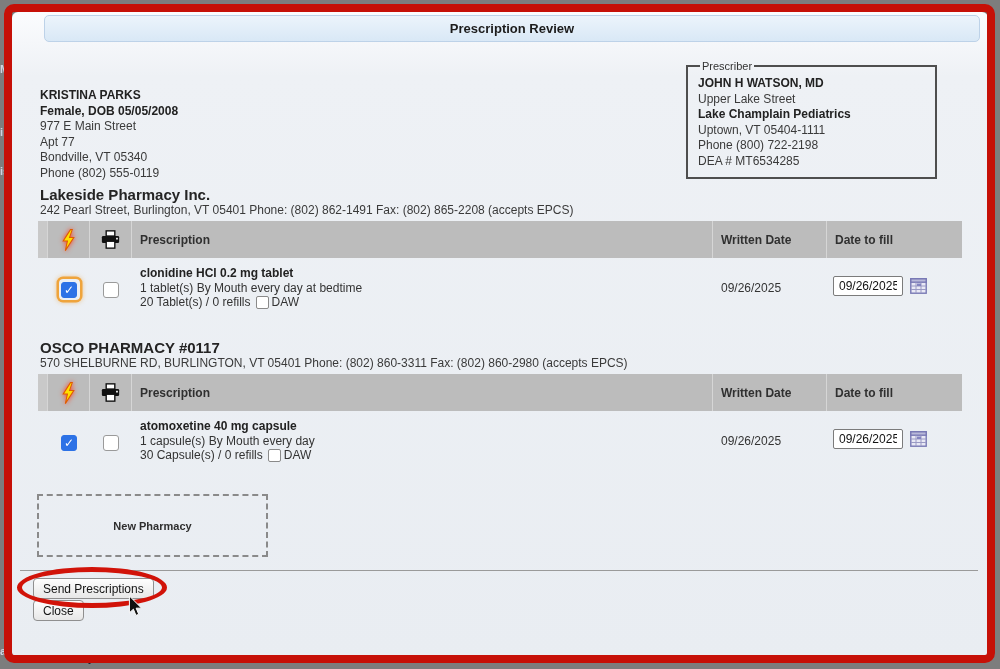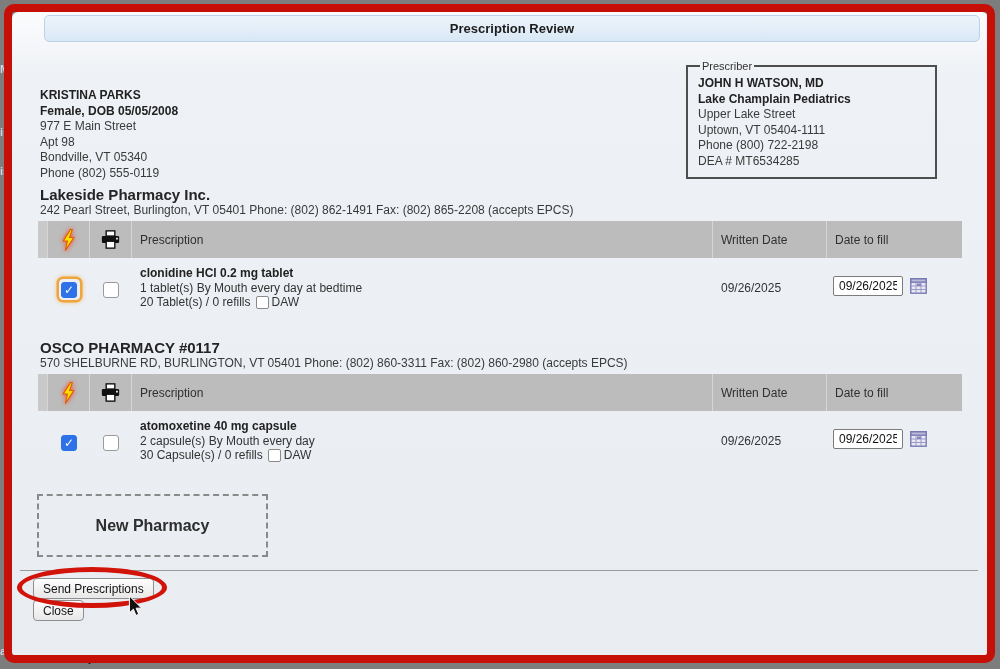--- a/index.html
+++ b/index.html
@@ -34,21 +34,21 @@
   .ph-name { position:absolute; left:28px; font-size:15px; font-weight:bold; color:#242424; }
   .ph-addr { position:absolute; left:28px; font-size:12px; color:#3a3a3a; }
 
   .rx-table { position:absolute; left:26px; width:924px; }
   .thead { display:grid; grid-template-columns:10px 42px 42px 1fr 114px 135px; height:37px;
            background:#bcbcbc; }
   .thead > div { border-right:1px solid #d6d6d6; display:flex; align-items:center; }
   .thead > div:first-child { background:#c9c9c9; }
   .thead > div:last-child { border-right:none; }
   .th-ico { justify-content:center; }
-  .th-text { font-size:12px; font-weight:normal; color:#303030; padding-left:8px; }
+  .th-text { font-size:12px; font-weight:bold; color:#303030; padding-left:8px; }
   .trow { display:grid; grid-template-columns:10px 42px 42px 1fr 114px 135px; padding:7px 0 10px 0; }
   .cell-cb { display:flex; justify-content:center; padding-top:14px; }
   .cell-rx { font-size:12px; color:#333; line-height:14.5px; padding-left:8px; padding-top:1px;}
   .cell-rx .drug { font-weight:bold; color:#222; }
   .cell-wd { font-size:12px; color:#333; padding-left:8px; padding-top:16px; }
   .cell-fill { padding-top:11px; display:flex; gap:7px; align-items:flex-start; padding-left:6px; }
 
   
   .cbwrap { width:21px; height:21px; display:flex; align-items:center; justify-content:center; border-radius:4px; }
   .cbwrap.focused { box-shadow:0 0 0 2.5px #efa43c, 0 0 5px 2px rgba(240,160,50,.65); }
@@ -59,21 +59,21 @@
   .daw { display:inline-flex; align-items:center; gap:3px; }
   .cb.small { width:13px; height:13px; border-radius:2px; border-color:#8a8a8a; margin-left:2px; vertical-align:-2px; }
 
   .date-input { width:70px; height:20px; border:1px solid #7b7b7b; border-radius:2px; background:#fff;
                 font-family:"Liberation Sans",sans-serif; font-size:12px; color:#111; padding:1px 5px; }
   .cal-btn { background:none; border:none; padding:0; margin-top:2px; cursor:pointer; }
 
   .new-pharmacy { position:absolute; left:25px; top:482px; width:231px; height:63px;
                   border:2px dashed #8a8a8a; background:transparent;
                   display:flex; align-items:center; justify-content:center;
-                  font-size:16px; font-weight:bold; color:#2e2e2e; cursor:pointer; font-family:inherit;}
+                  font-size:11px; font-weight:bold; color:#2e2e2e; cursor:pointer; font-family:inherit;}
 
   .divider { position:absolute; left:8px; right:10px; top:558px; border-top:1px solid #9a9a9a; }
 
   .btn { position:absolute; left:21px; height:21px;
          background:linear-gradient(180deg,#fefefe,#e7e7e7); border:1px solid #8f8f8f; border-radius:4px;
          font-family:"Liberation Sans",sans-serif; font-size:12px; color:#141414; padding:0 9px; cursor:pointer; }
   .btn-send { top:566px; }
   .btn-close { top:588px; }
 
   
@@ -95,30 +95,30 @@
   <div class="bottom-fragment">iliation History: Details</div>
 
   <div class="dialog">
 
     <div class="titlebar">Prescription Review</div>
 
     <div class="patient">
       <div class="b">KRISTINA PARKS</div>
       <div class="b">Female, DOB 05/05/2008</div>
       <div>977 E Main Street</div>
-      <div>Apt 98</div>
+      <div>Apt 77</div>
       <div>Bondville, VT 05340</div>
       <div>Phone (802) 555-0119</div>
     </div>
 
     <fieldset class="prescriber">
       <legend>Prescriber</legend>
       <div class="line b">JOHN H WATSON, MD</div>
+      <div class="line">Upper Lake Street</div>
       <div class="line b">Lake Champlain Pediatrics</div>
-      <div class="line">Upper Lake Street</div>
       <div class="line">Uptown, VT 05404-1111</div>
       <div class="line">Phone (800) 722-2198</div>
       <div class="line">DEA # MT6534285</div>
     </fieldset>
 
     <div class="ph-name" style="top:174px">Lakeside Pharmacy Inc.</div>
     <div class="ph-addr" style="top:191px">242 Pearl Street, Burlington, VT 05401  Phone: (802) 862-1491  Fax: (802) 865-2208 (accepts EPCS)</div>
 
     <div class="rx-table" style="top:209px">
       <div class="thead">
@@ -209,21 +209,21 @@
             <span class="cb checked"></span>
           </span>
         </div>
         <div class="cell-cb">
           <span class="cbwrap">
             <span class="cb"></span>
           </span>
         </div>
         <div class="cell-rx">
           <div class="drug">atomoxetine 40 mg capsule</div>
-          <div>2 capsule(s) By Mouth every day</div>
+          <div>1 capsule(s) By Mouth every day</div>
           <div class="daw">
             <span>30 Capsule(s) / 0 refills</span>
             <span class="cb small"></span>
             <span>DAW</span>
           </div>
         </div>
         <div class="cell-wd">09/26/2025</div>
         <div class="cell-fill">
           <input class="date-input" type="text" value="09/26/2025" style="">
           <button class="cal-btn">

